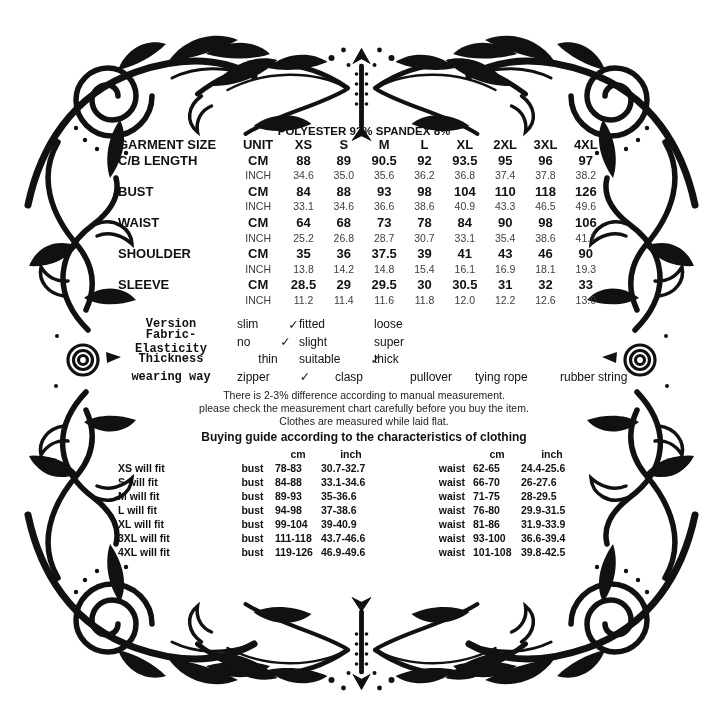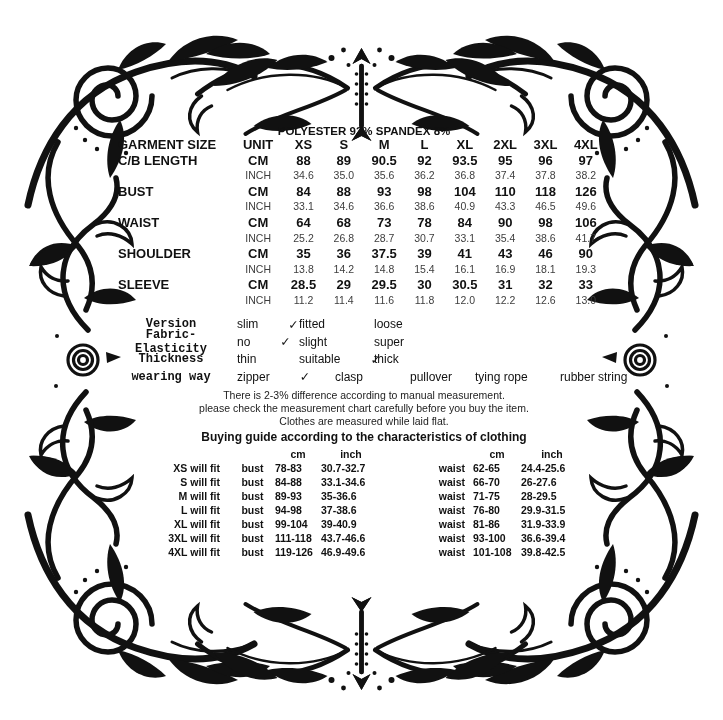--- a/index.html
+++ b/index.html
@@ -29,21 +29,21 @@
   .attr-label { width:106px; text-align:center; font-weight:bold; margin-right:13px; flex:none;font-family:Liberation Mono, monospace; }
   .attr-opt { display:flex; align-items:center; gap:30px; flex:none; }
   .check { font-size:12.5px; }
 
   .notes { margin-top:3px; text-align:center; font-size:10.5px; line-height:13px; color:#222; }
   .notes p { margin:0; }
 
   .guide-title { text-align:center; font-weight:bold; font-size:12px; margin-top:2px; }
   table.guide { border-collapse:collapse; margin-top:3px; font-size:10.5px; font-weight:bold; table-layout:fixed; }
   table.guide th, table.guide td { padding:0; height:14px; line-height:14px; white-space:nowrap; }
-  table.guide .g-label { text-align:right; padding-right:10px; }
+  table.guide .g-label { text-align:left; padding-right:10px; }
   table.guide .g-part  { text-align:center; }
   table.guide .g-range { text-align:left; }
   table.guide thead th { font-weight:bold; text-align:left; }
   table.guide thead th.g-part { text-align:center; }
 </style>
 </head>
 <body>
 
 <svg class="ornament" viewBox="0 0 723 720" aria-hidden="true">
   <defs>
@@ -285,21 +285,21 @@
         </span>
         <span class="attr-opt" style="width: 75px;">
           <span>slight</span>
         </span>
         <span class="attr-opt" style="width: 65px;">
           <span>super</span>
         </span>
       </div>
       <div class="attr-row">
         <span class="attr-label">Thickness</span>
-        <span class="attr-opt" style="width: 62px;">
+        <span class="attr-opt" style="width: 62px; justify-content: center;">
           <span>thin</span>
         </span>
         <span class="attr-opt" style="width: 75px;">
           <span>suitable</span>
           <span class="check">✓</span>
         </span>
         <span class="attr-opt" style="width: 65px;">
           <span>thick</span>
         </span>
       </div>

